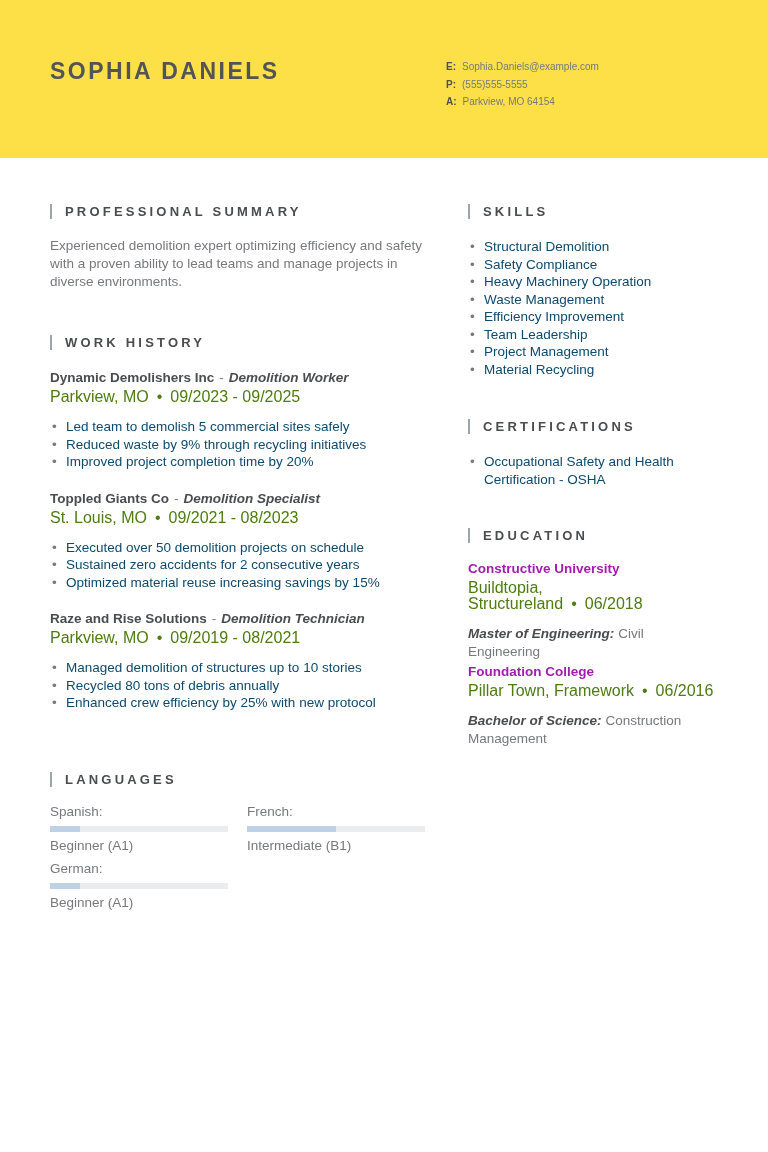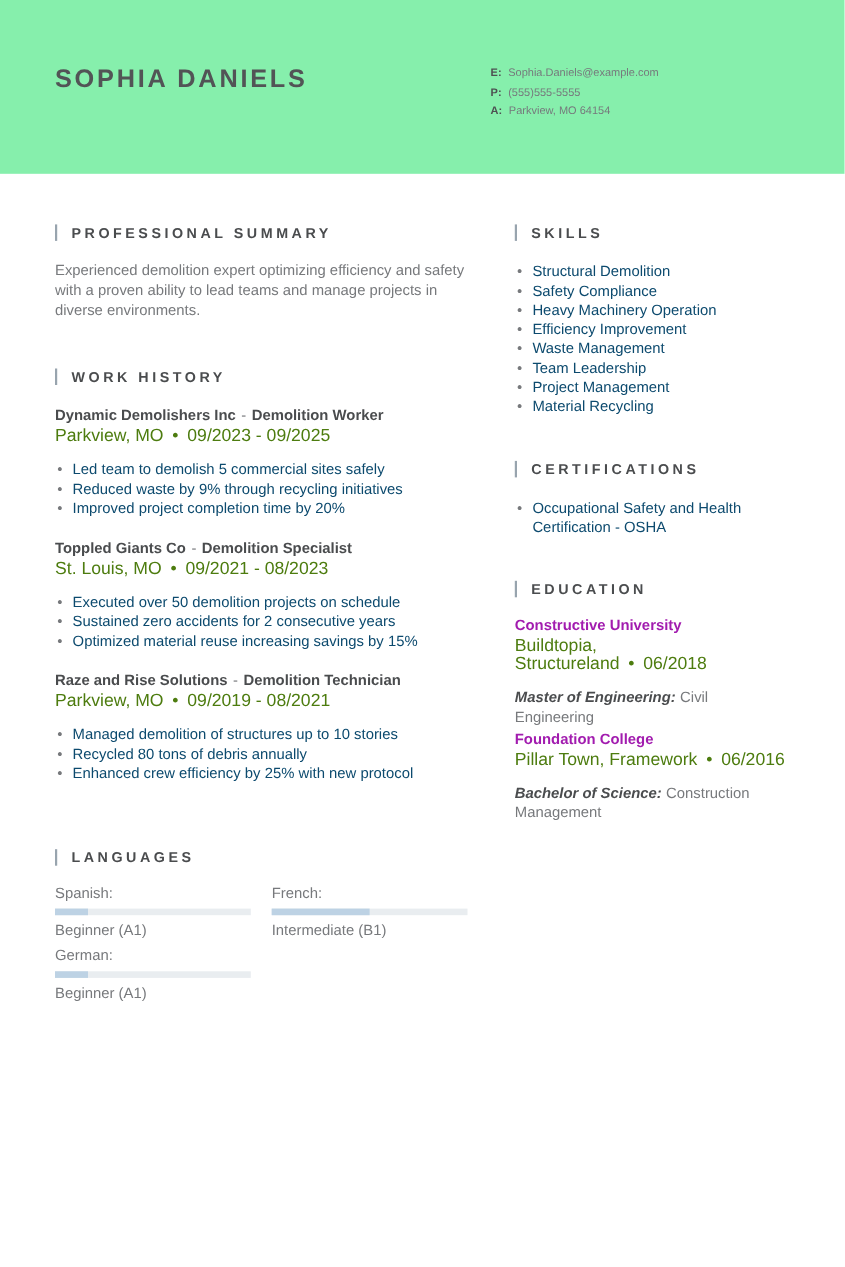--- a/index.html
+++ b/index.html
@@ -8,21 +8,21 @@
     width: 768px; height: 1152px;
     background: #ffffff;
     font-family: "Liberation Sans", sans-serif;
     position: relative;
     overflow: hidden;
   }
 
   
   .band {
     height: 158px;
-    background: #86efac;
+    background: #fde047;
     position: relative;
   }
   .name {
     position: absolute; left: 50px; top: 58px;
     margin: 0;
     font-size: 23px; font-weight: bold;
     letter-spacing: 2.5px;
     color: #525456;
   }
   .contact {
@@ -61,21 +61,21 @@
 
   
   .sec-summary { margin-top: 46px; }
   .summary-text { margin: 18px 0 0; }
 
   
   .sec-work { margin-top: 44px; }
   .job { margin-top: 20px; }
   .job-title { margin: 0; font-size: 13.5px; line-height: 16px; color: #4a4c4e; font-weight: bold; }
   .dash-sep { font-weight: normal; color: #77797c; margin: 0 5px; }
-  .role { }
+  .role { font-style: italic; }
   .meta-line { font-size: 16px; line-height: 16px; color: #4d7c0f; margin-top: 3px; }
   .dot-sep { margin: 0 8px; }
   .job ul.dotted { margin-top: 13px; }
 
   
   .sec-langs { margin-top: 60px; }
   .lang-grid { display: flex; flex-wrap: wrap; column-gap: 19px; margin-top: 17px; }
   .lang { width: 178px; margin-bottom: 8px; }
   .lang-name { font-size: 13.5px; color: #77797c; }
   .bar { height: 6px; background: #e9edf0; margin-top: 7px; }
@@ -212,22 +212,22 @@
 
       <section class="sec-skills">
         <div class="sec-head">
           <span class="pipe"></span>
           <h2 class="sec-title">SKILLS</h2>
         </div>
         <ul class="dotted">
           <li>Structural Demolition</li>
           <li>Safety Compliance</li>
           <li>Heavy Machinery Operation</li>
+          <li>Waste Management</li>
           <li>Efficiency Improvement</li>
-          <li>Waste Management</li>
           <li>Team Leadership</li>
           <li>Project Management</li>
           <li>Material Recycling</li>
         </ul>
       </section>
 
       <section class="sec-certs">
         <div class="sec-head">
           <span class="pipe"></span>
           <h2 class="sec-title">CERTIFICATIONS</h2>

